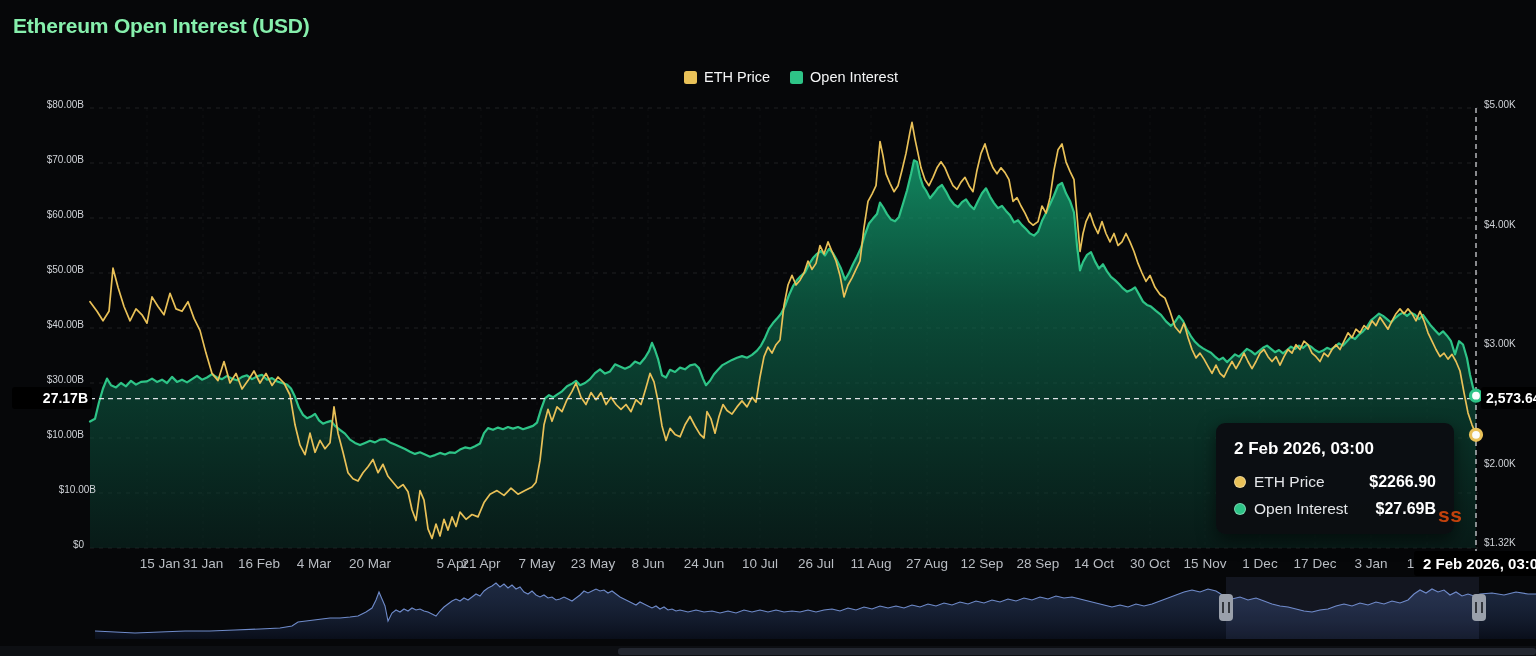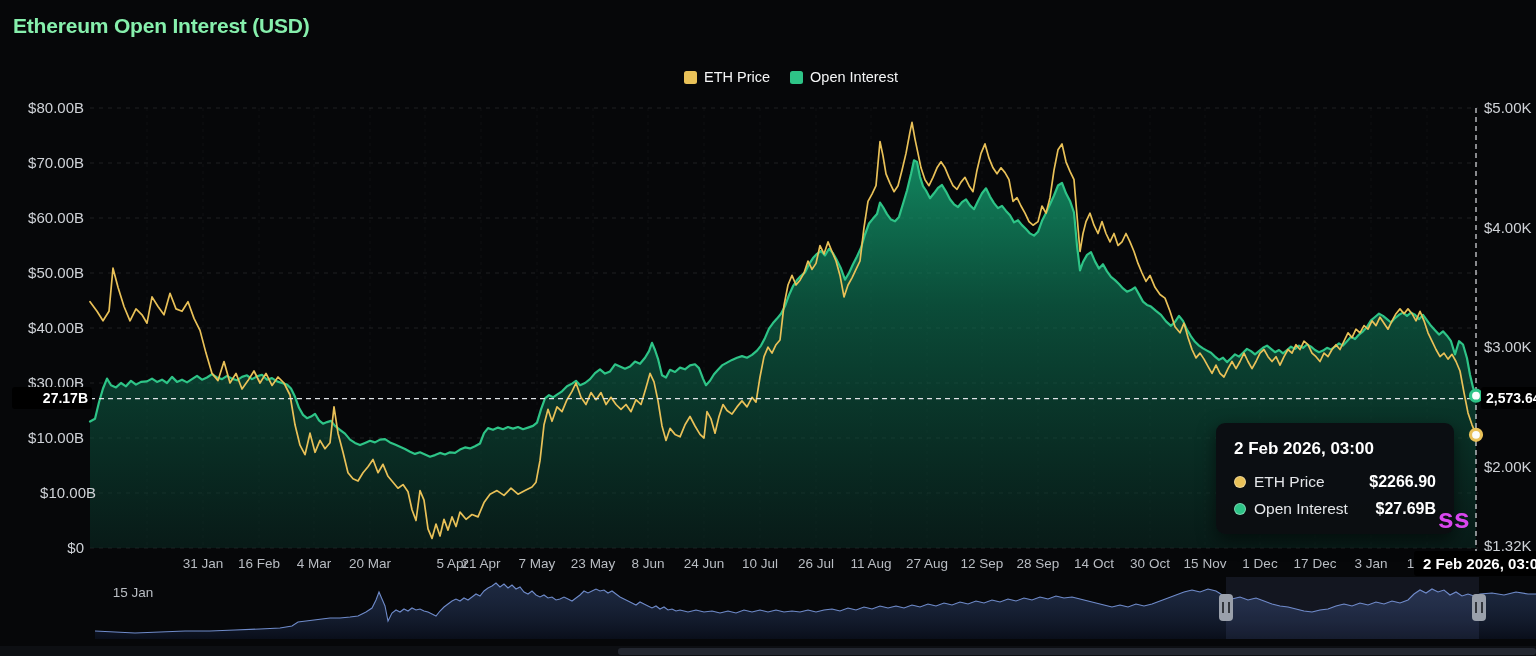--- a/index.html
+++ b/index.html
@@ -3,29 +3,29 @@
 <meta charset="utf-8">
 <style>
   html,body{margin:0;padding:0;background:#060709;}
   body{width:1536px;height:656px;overflow:hidden;font-family:"Liberation Sans",sans-serif;position:relative;}
   .stage{position:absolute;inset:0;}
   #chart-svg{position:absolute;left:0;top:0;z-index:1;}
   .page-title{position:absolute;left:13px;top:14px;font-size:21px;font-weight:700;color:#86efac;letter-spacing:-0.2px;z-index:2;}
   .legend{position:absolute;left:684px;top:69px;display:flex;gap:20px;align-items:center;z-index:2;}
   .legend-item{display:flex;gap:7px;align-items:center;font-size:14.5px;color:#f5f6f7;cursor:pointer;}
   .swatch{width:13px;height:13px;border-radius:2.5px;display:inline-block;}
-  .ylab{position:absolute;font-size:15px;color:#cfd2d7;font-weight:500;z-index:2;}
+  .ylab{position:absolute;font-size:10px;color:#cfd2d7;font-weight:500;z-index:2;}
   .ylab.left{left:0;width:84px;text-align:right;}
   .ylab.right{left:1484px;width:52px;text-align:left;}
   .xlab{position:absolute;top:556px;width:84px;margin-left:-42px;text-align:center;font-size:13.5px;color:#b9bdc3;z-index:2;}
   .badge{position:absolute;background:#000;color:#fff;font-weight:700;border-radius:3px;z-index:6;white-space:nowrap;}
   .badge.oi{left:12px;top:387px;width:72px;text-align:right;font-size:14px;padding:3px 4px;}
   .badge.price{left:1481px;top:387px;font-size:14px;padding:3px 5px;}
   .badge.date{left:1414px;top:551px;font-size:15px;padding:4px 9px;}
-  .watermark{position:absolute;left:1438px;top:503px;font-size:28px;font-weight:700;color:#d946ef;z-index:7;letter-spacing:0.5px;}
+  .watermark{position:absolute;left:1438px;top:503px;font-size:21px;font-weight:700;color:#c2410c;z-index:7;letter-spacing:0.5px;}
   .tooltip{position:absolute;left:1216px;top:423px;width:238px;box-sizing:border-box;background:rgba(11,13,18,0.97);
     border-radius:9px;padding:16px 18px 16px;z-index:6;box-shadow:0 6px 18px rgba(0,0,0,0.55);}
   .tooltip-title{font-size:17px;font-weight:700;color:#fff;margin-bottom:14px;}
   .tooltip-row{display:flex;align-items:center;gap:8px;margin-top:9px;font-size:15.5px;color:#e4e6e9;}
   .tooltip-row .dot{width:10px;height:10px;border-radius:50%;border:1px solid rgba(255,255,255,0.35);flex:none;}
   .tooltip-row .lbl{flex:1;}
   .tooltip-row .val{font-weight:700;color:#fff;font-size:16px;}
 </style>
 </head>
 <body>
@@ -121,21 +121,21 @@
       <div class="ylab left" style="top: 319px;">$40.00B</div>
       <div class="ylab left" style="top: 374px;">$30.00B</div>
       <div class="ylab left" style="top: 429px;">$10.00B</div>
       <div class="ylab left" style="top: 484px; padding-left: 12px;">$10.00B</div>
       <div class="ylab left" style="top: 539px;">$0</div>
       <div class="ylab right" style="top: 99px;">$5.00K</div>
       <div class="ylab right" style="top: 218.565px;">$4.00K</div>
       <div class="ylab right" style="top: 338.13px;">$3.00K</div>
       <div class="ylab right" style="top: 457.696px;">$2.00K</div>
       <div class="ylab right" style="top: 537px;">$1.32K</div>
-      <div class="xlab" style="left: 133px; margin-top: 29px;">15 Jan</div>
+      <div class="xlab" style="left: 160px;">15 Jan</div>
       <div class="xlab" style="left: 203px;">31 Jan</div>
       <div class="xlab" style="left: 259px;">16 Feb</div>
       <div class="xlab" style="left: 314px;">4 Mar</div>
       <div class="xlab" style="left: 370px;">20 Mar</div>
       <div class="xlab" style="left: 426px; text-align: right;">5 Apr</div>
       <div class="xlab" style="left: 481px;">21 Apr</div>
       <div class="xlab" style="left: 537px;">7 May</div>
       <div class="xlab" style="left: 593px;">23 May</div>
       <div class="xlab" style="left: 648px;">8 Jun</div>
       <div class="xlab" style="left: 704px;">24 Jun</div>

